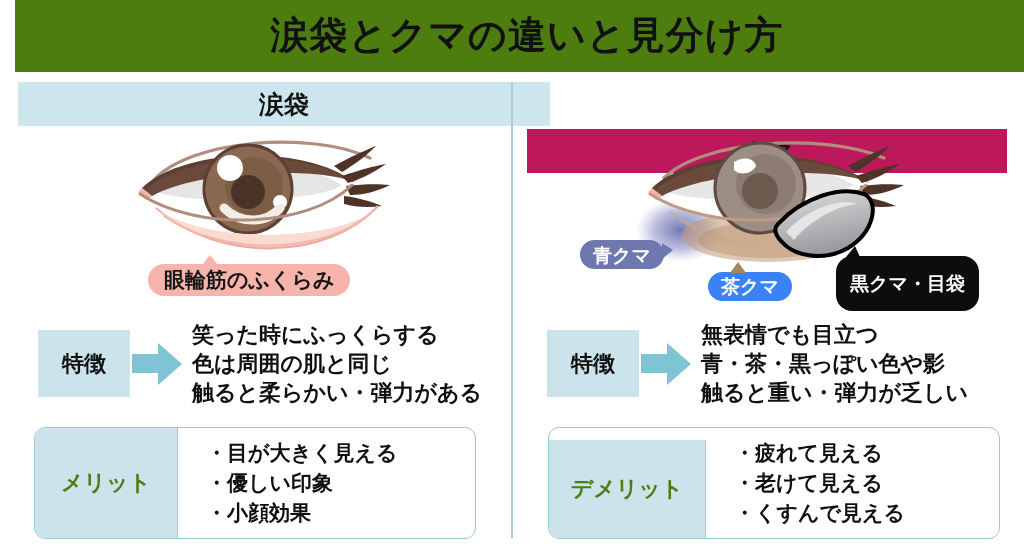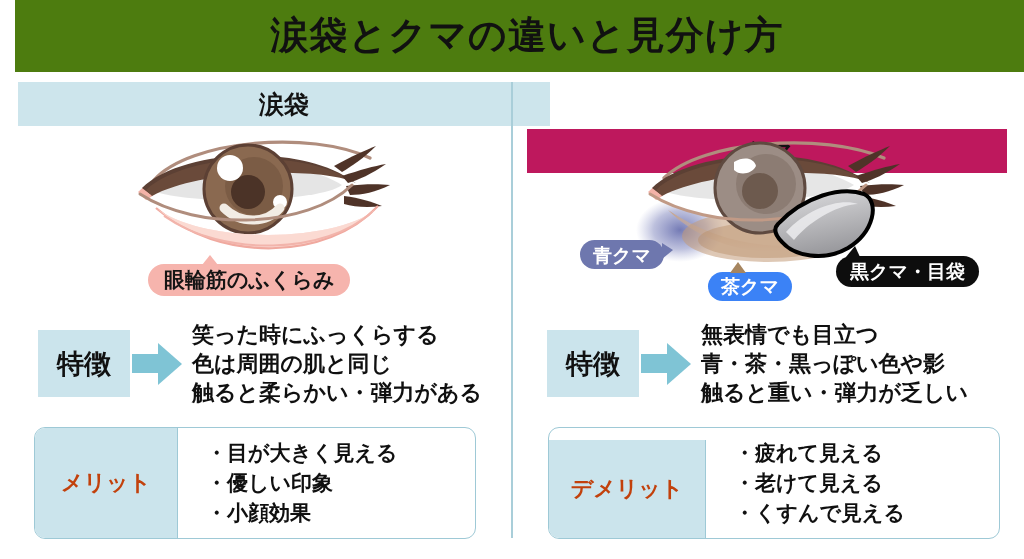--- a/index.html
+++ b/index.html
@@ -78,38 +78,38 @@
     left:708px;top:272px;height:29px;padding:0 13px;
     background:#3b82f6;color:#ffffff;font-size:19px;border-radius:15px;
   }
   .badge-brown .ptr{
     left:22px;top:-10px;
     border-left:8px solid transparent;border-right:8px solid transparent;
     border-bottom:11px solid #a6855f;
   }
 
   .badge-black{
-    left:836px;top:256px;height:31px;padding:0 14px;
+    left:836px;top:256px;height:31px;padding:12px 14px;
     background:#0d0d0d;color:#ffffff;font-size:19px;border-radius:16px;
   }
   .badge-black .ptr{
     left:10px;top:-10px;
     border-left:9px solid transparent;border-right:5px solid transparent;
     border-bottom:11px solid #0d0d0d;
   }
 
   
   .feature-row{position:absolute;display:flex;align-items:center;}
   .feature-row.left{left:38px;top:320px;}
   .feature-row.right{left:547px;top:320px;}
 
   .feature-label{
     width:92px;height:67px;background:#cbe4ec;
     display:flex;align-items:center;justify-content:center;
-    font-size:27px;font-weight:bold;color:#111;
+    font-size:22px;font-weight:bold;color:#111;
   }
   .arrow{
     width:52px;height:67px;position:relative;margin-left:2px;
   }
   .arrow .shaft{
     position:absolute;left:0;top:24px;width:28px;height:19px;background:#7fc4d5;
   }
   .arrow .head{
     position:absolute;left:26px;top:13px;width:0;height:0;
     border-top:21px solid transparent;border-bottom:21px solid transparent;
@@ -126,21 +126,21 @@
     position:absolute;
     border:1.5px solid #9ec9d6;border-radius:11px;
     background:#ffffff;display:flex;overflow:hidden;
   }
   .merit-box.left{left:34px;top:427px;width:440px;height:110px;}
   .merit-box.right{left:548px;top:427px;width:450px;height:110px;}
 
   .merit-label{
     background:#cbe4ec;
     display:flex;align-items:center;justify-content:center;
-    font-size:22px;font-weight:bold;color:#c2410c;
+    font-size:22px;font-weight:bold;color:#4d7c0f;
     border-right:1.5px solid #9ec9d6;
   }
   .merit-box.left .merit-label{width:142px;}
   .merit-box.right .merit-label{width:156px;margin-top:12px;}
 
   .merit-list{
     flex:1;display:flex;flex-direction:column;justify-content:center;
     padding-left:28px;
   }
   .merit-item{

